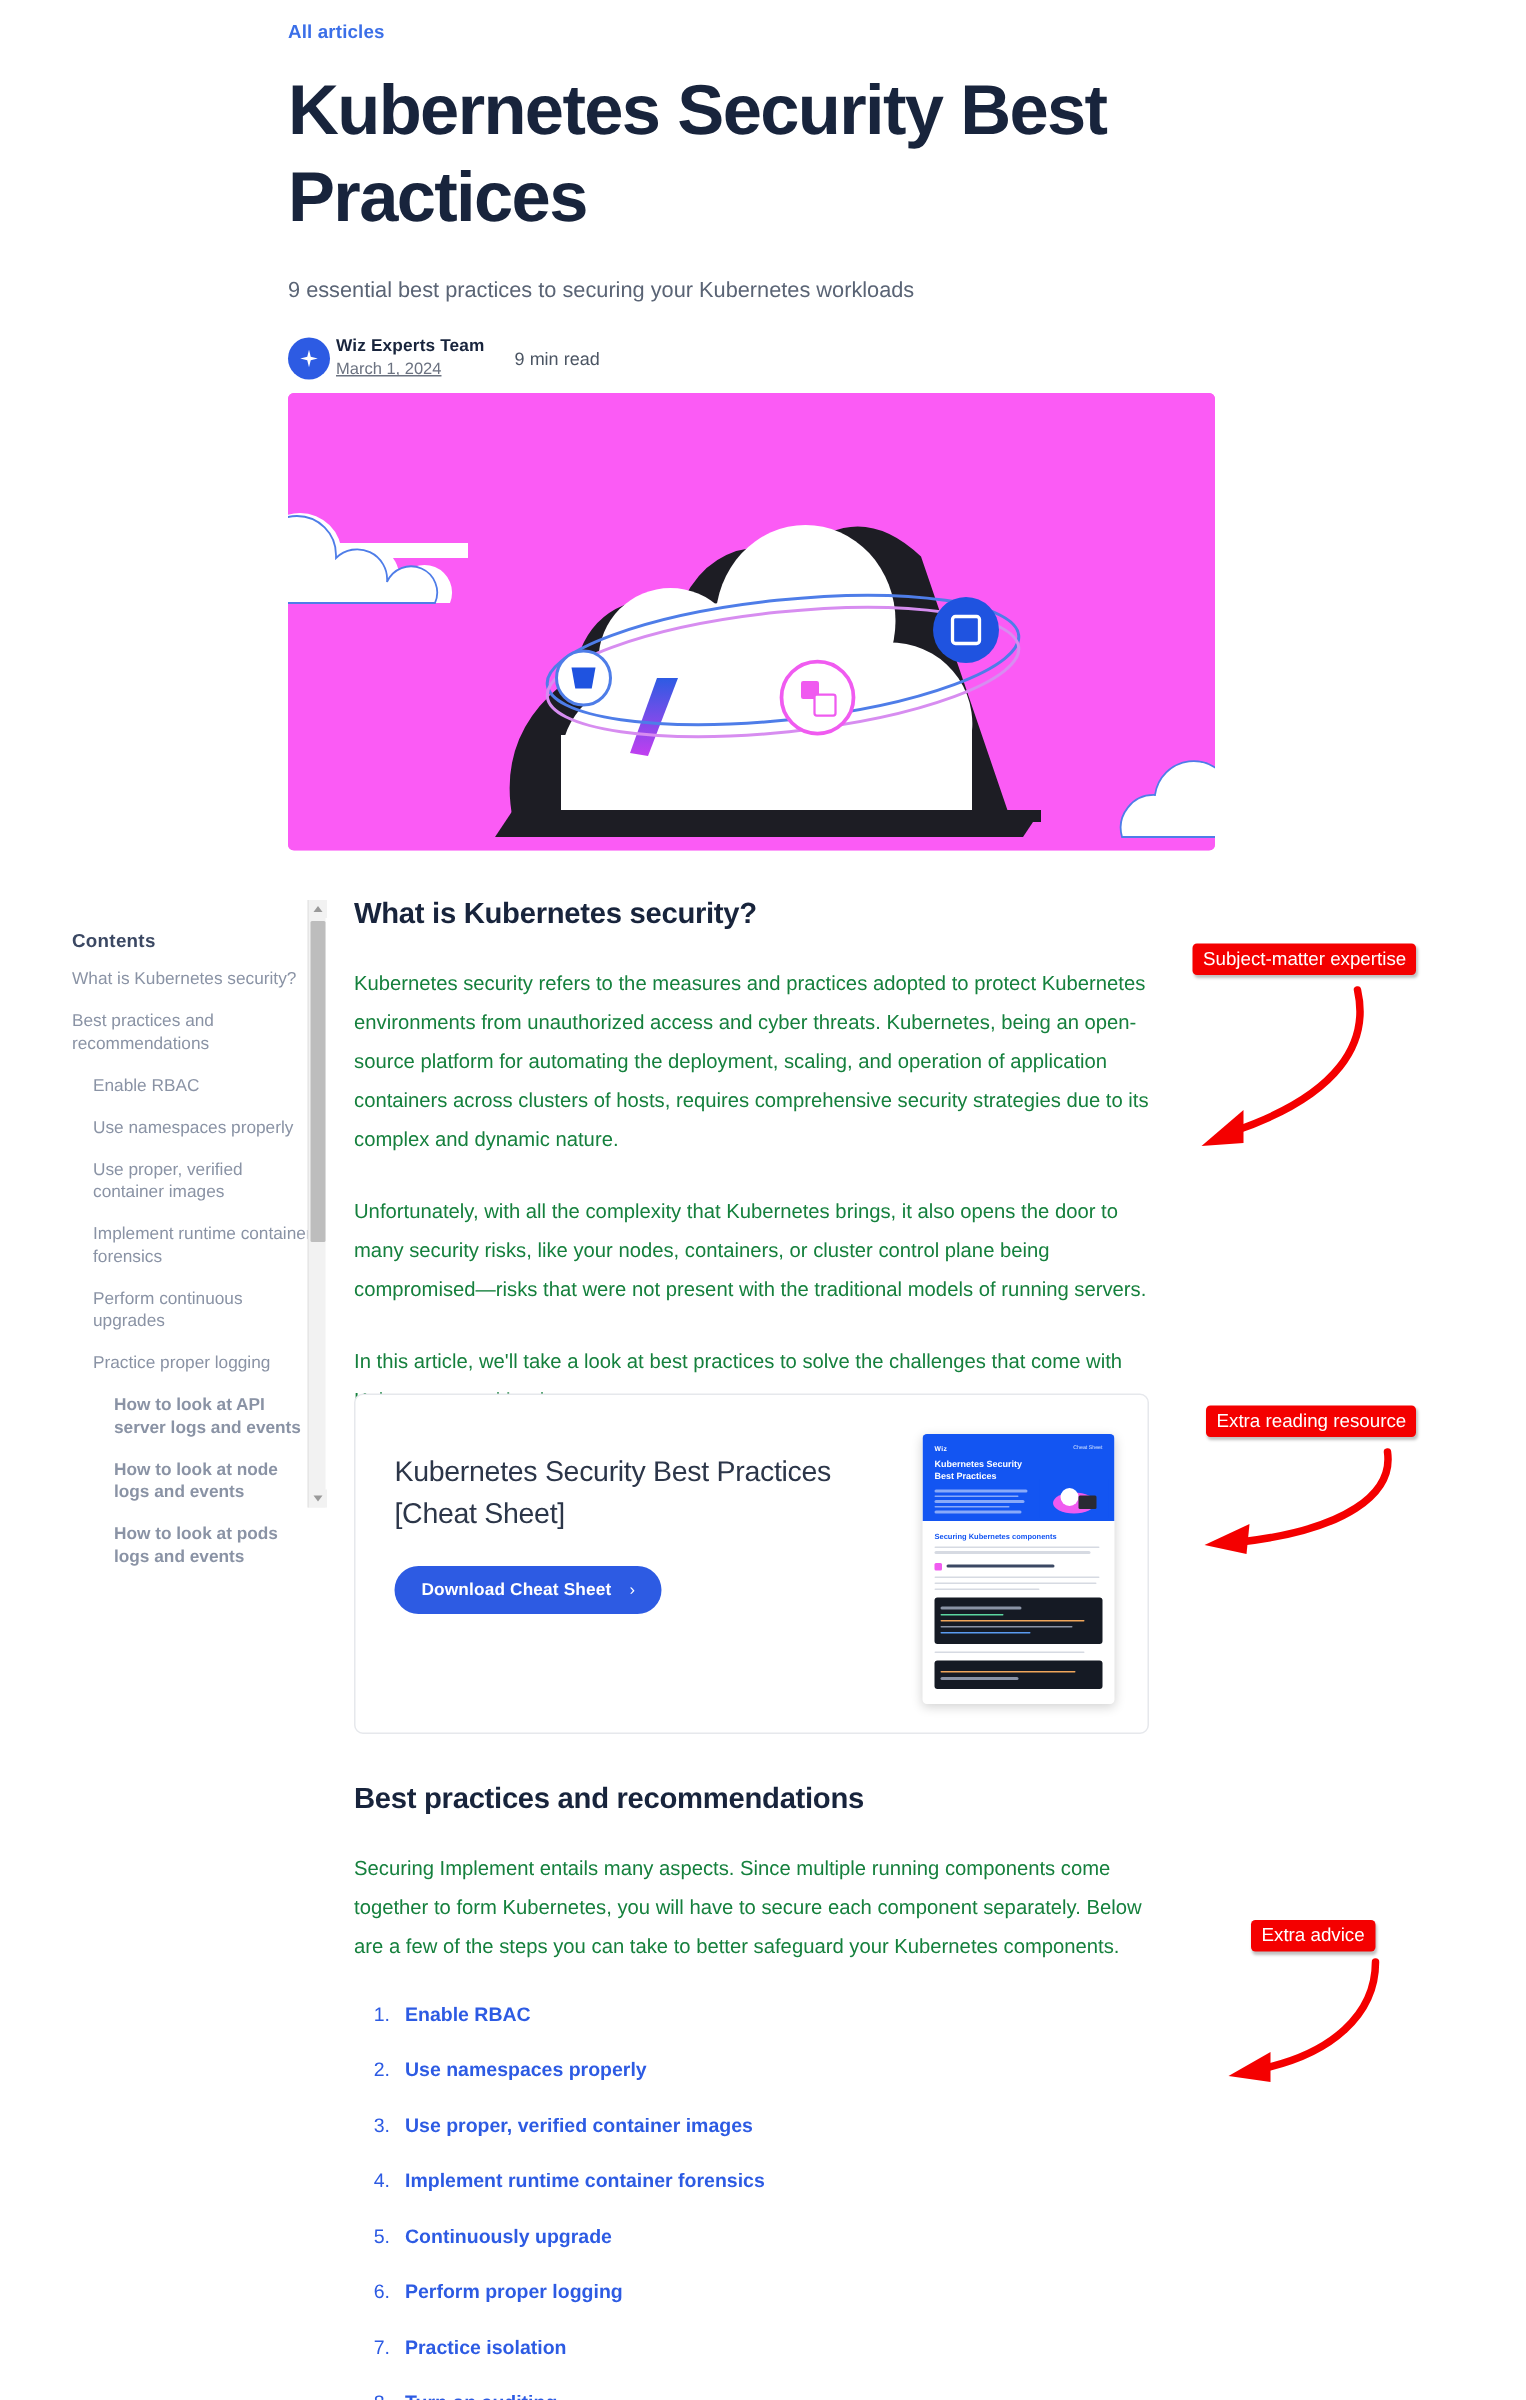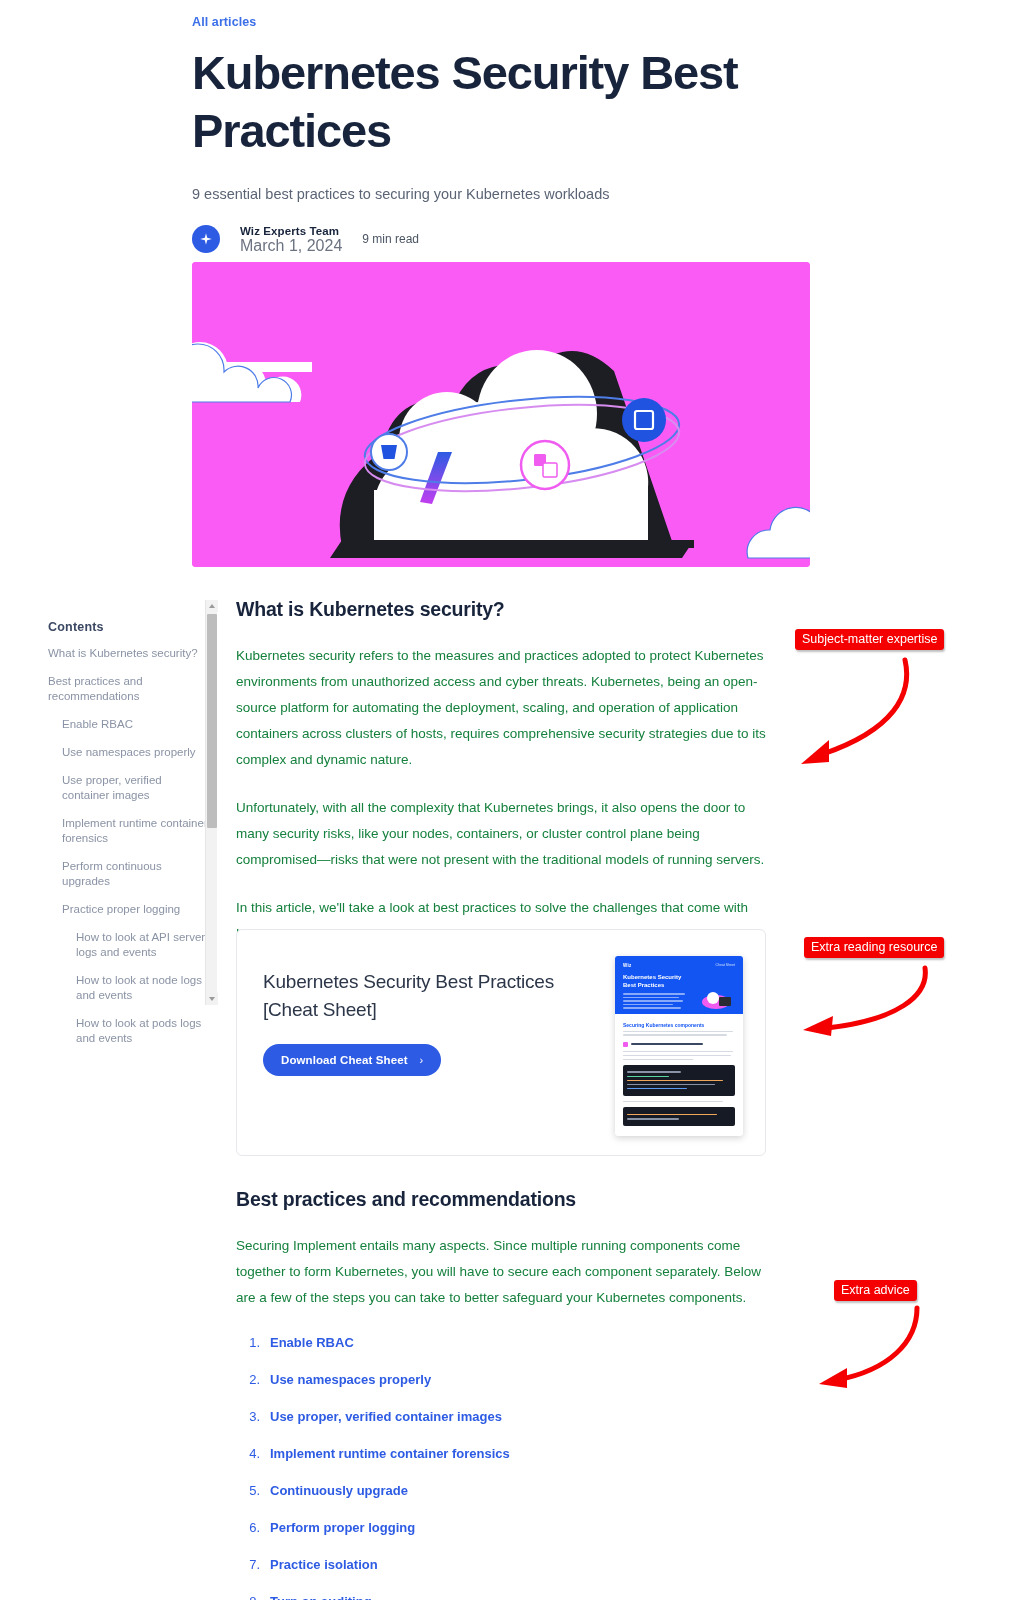--- a/index.html
+++ b/index.html
@@ -26,43 +26,43 @@
   .subtitle {
     margin-top: 24px; font-size: 14.5px; color: #5a6475; line-height: 20px;
   }
   .byline { margin-top: 20px; display: flex; align-items: center; }
   .avatar {
     width: 28px; height: 28px; border-radius: 50%;
     background: #2d5be3; display: flex; align-items: center; justify-content: center;
     flex: 0 0 auto;
   }
   .avatar svg { display: block; }
-  .byline-text { margin-left: 20px; }
+  .byline-text { margin-left: 4px; }
   .author-name { font-size: 11.5px; font-weight: 700; color: #18243c; letter-spacing: .1px; line-height: 14px;}
-  .pub-date { font-size: 16px; color: #6b7280; line-height: 14px; margin-top: 1px;}
+  .pub-date { font-size: 11px; color: #6b7280; line-height: 14px; margin-top: 1px; text-decoration: underline;}
   .read-time { margin-left: 20px; font-size: 12px; color: #4b5563; }
 
   
   .hero {
     position: absolute; left: 192px; top: 262px;
     width: 618px; height: 305px;
     background: #fb5bf5; border-radius: 4px; overflow: hidden;
   }
   .hero svg { display: block; width: 100%; height: 100%; }
 
   
   .toc { position: absolute; left: 48px; top: 620px; width: 160px; }
   .toc-title { font-size: 12.5px; font-weight: 700; color: #3b4863; letter-spacing: .2px; }
   .toc-list { list-style: none; margin-top: 12px; }
   .toc-item {
     font-size: 11.5px; line-height: 15px; color: #8a93a5;
     margin-bottom: 13px; cursor: pointer;
   }
   .toc-item.lvl2 { padding-left: 14px; }
-  .toc-item.lvl3 { padding-left: 28px; }
+  .toc-item.lvl3 { padding-left: 28px; font-weight: bold; }
 
   .toc-scrollbar {
     position: absolute; left: 205px; top: 600px; width: 12px; height: 405px;
     background: #f2f2f2; border-left: 1px solid #e6e6e6;
   }
   .toc-scrollbar .arrow-up,
   .toc-scrollbar .arrow-dn {
     position: absolute; left: 0; width: 12px; height: 12px;
     display: flex; align-items: center; justify-content: center;
     background: #f2f2f2;

